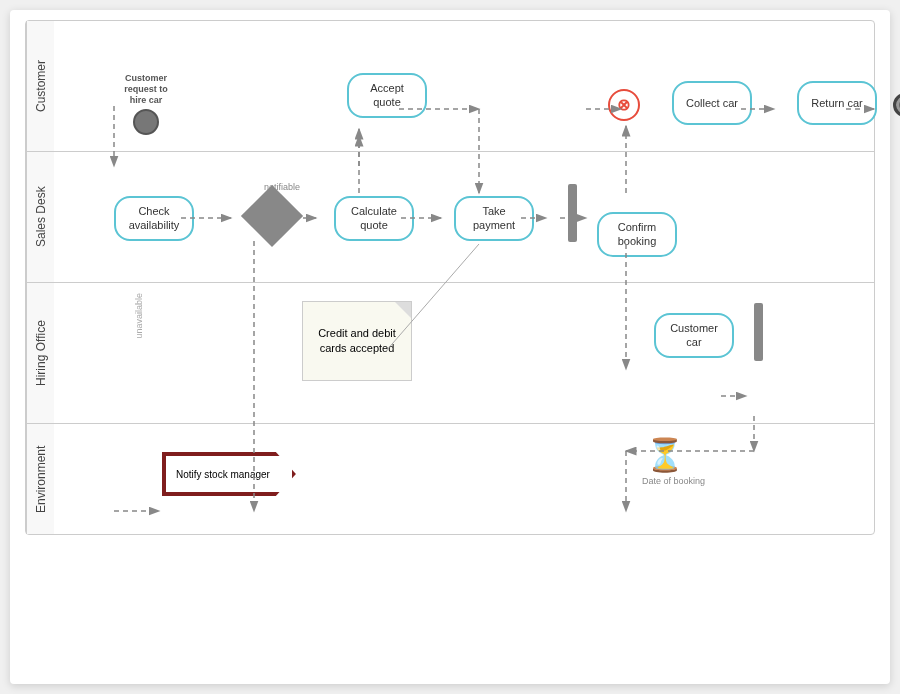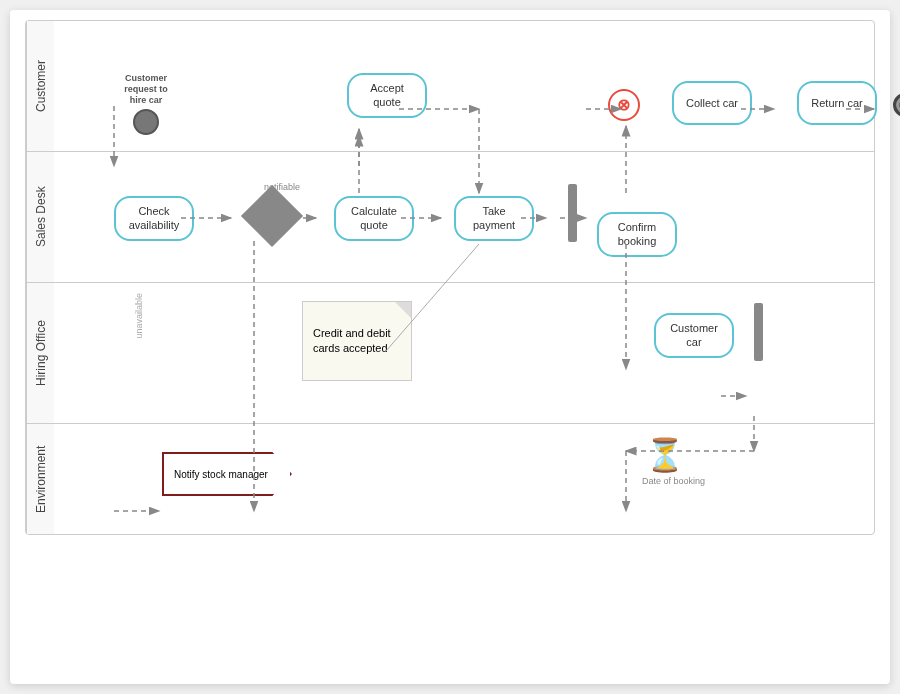--- a/index.html
+++ b/index.html
@@ -112,20 +112,21 @@
       font-size: 18px;
       color: #e74c3c;
       font-weight: bold;
     }
     .note-shape {
       position: absolute;
       background: #f9f9f0;
       border: 1.5px solid #ccc;
       padding: 8px 10px;
       font-size: 11px;
+      text-align: center;
       line-height: 1.4;
       min-width: 100px;
       min-height: 70px;
       display: flex;
       align-items: center;
       justify-content: center;
     }
     .note-shape::before {
       content: '';
       position: absolute;
@@ -289,21 +290,21 @@
 
         <div style="position:absolute;left:700px;top:20px;width:9px;height:58px;background:#888;border-radius:2px;"></div>
       </div>
     </div>
 
     <div class="swimlane lane-environment">
       <div class="swimlane-label">Environment</div>
       <div class="swimlane-content" style="min-height:110px;position:relative;">
 
         <div style="position:absolute;left:108px;top:28px;">
-          <div style="position:relative;background:white;border:2px solid #7f1d1d;padding:8px 22px 8px 10px;font-size:10px;text-align:center;line-height:1.3;min-width:75px;clip-path:polygon(0% 0%, 85% 0%, 100% 50%, 85% 100%, 0% 100%);display:flex;align-items:center;justify-content:center;height:44px;">
+          <div style="position:relative;background:white;border:4px solid #7f1d1d;padding:8px 22px 8px 10px;font-size:10px;text-align:center;line-height:1.3;min-width:75px;clip-path:polygon(0% 0%, 85% 0%, 100% 50%, 85% 100%, 0% 100%);display:flex;align-items:center;justify-content:center;height:44px;">
             <span>Notify stock manager</span>
           </div>
         </div>
 
         <div style="position:absolute;left:572px;top:12px;display:flex;flex-direction:column;align-items:center;">
           <div style="font-size:32px;color:#bbb;">⏳</div>
           <div style="font-size:9px;color:#888;text-align:center;margin-top:2px;margin-left:16px;">Date of booking</div>
         </div>
       </div>
     </div>

